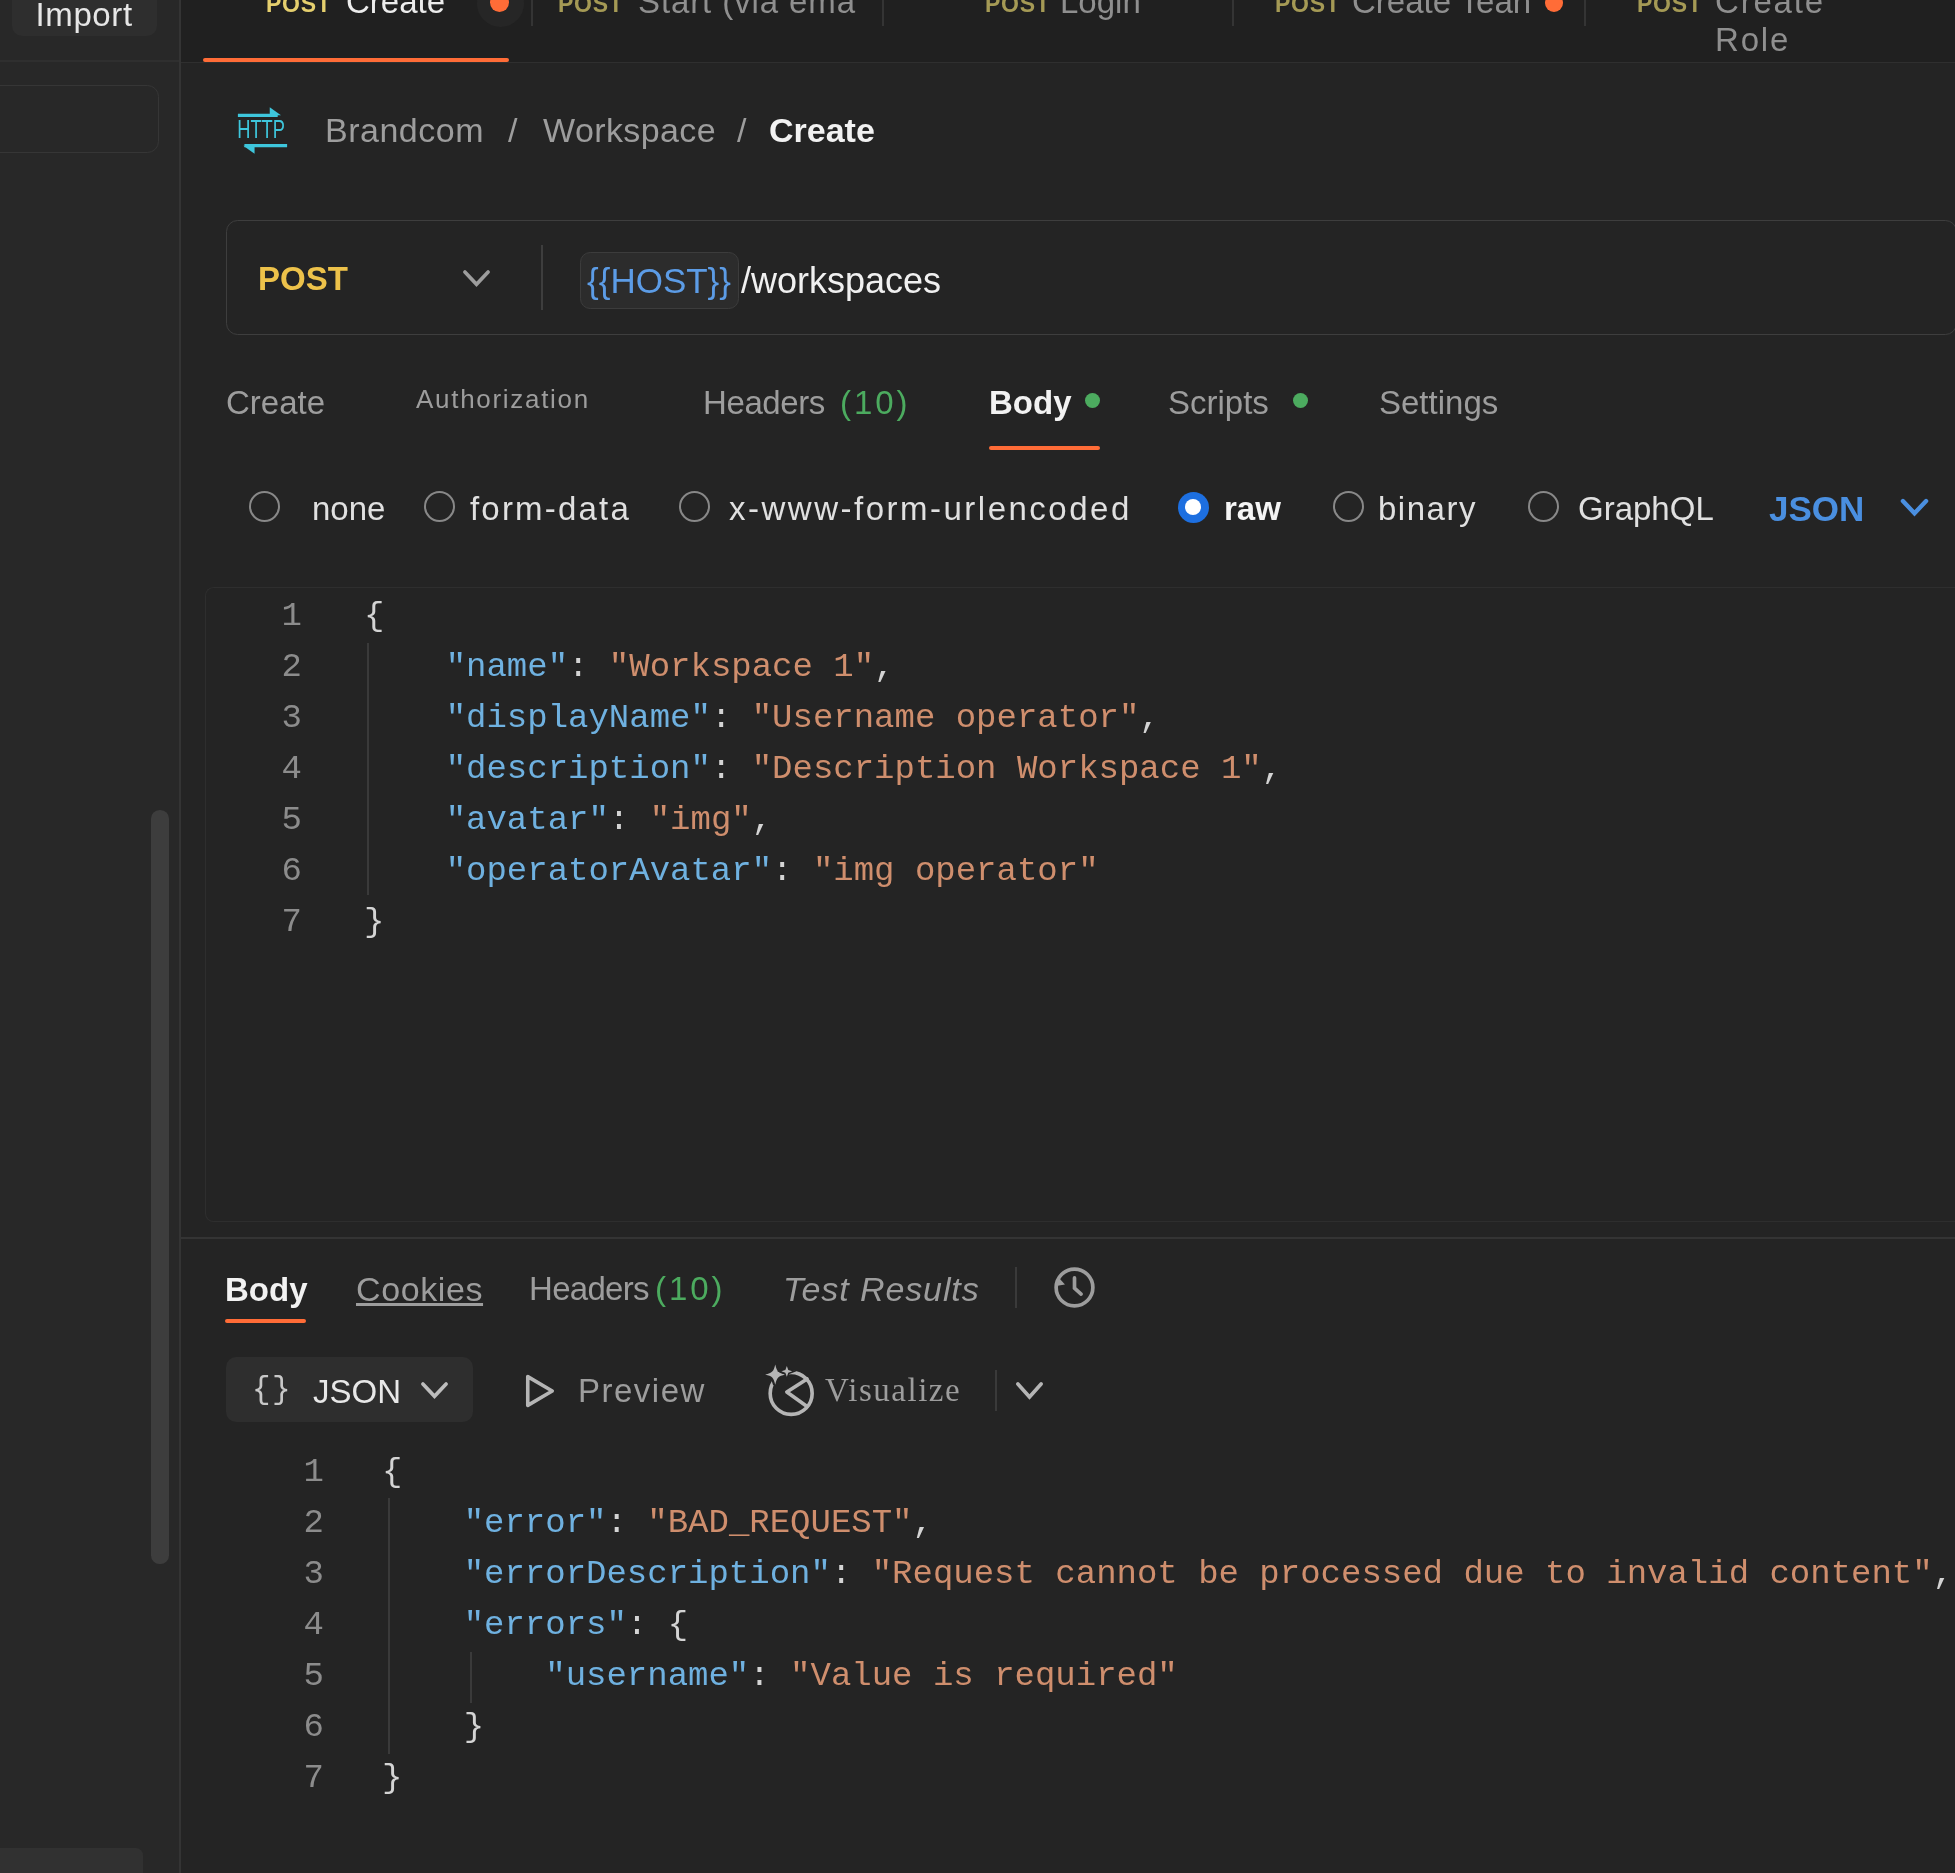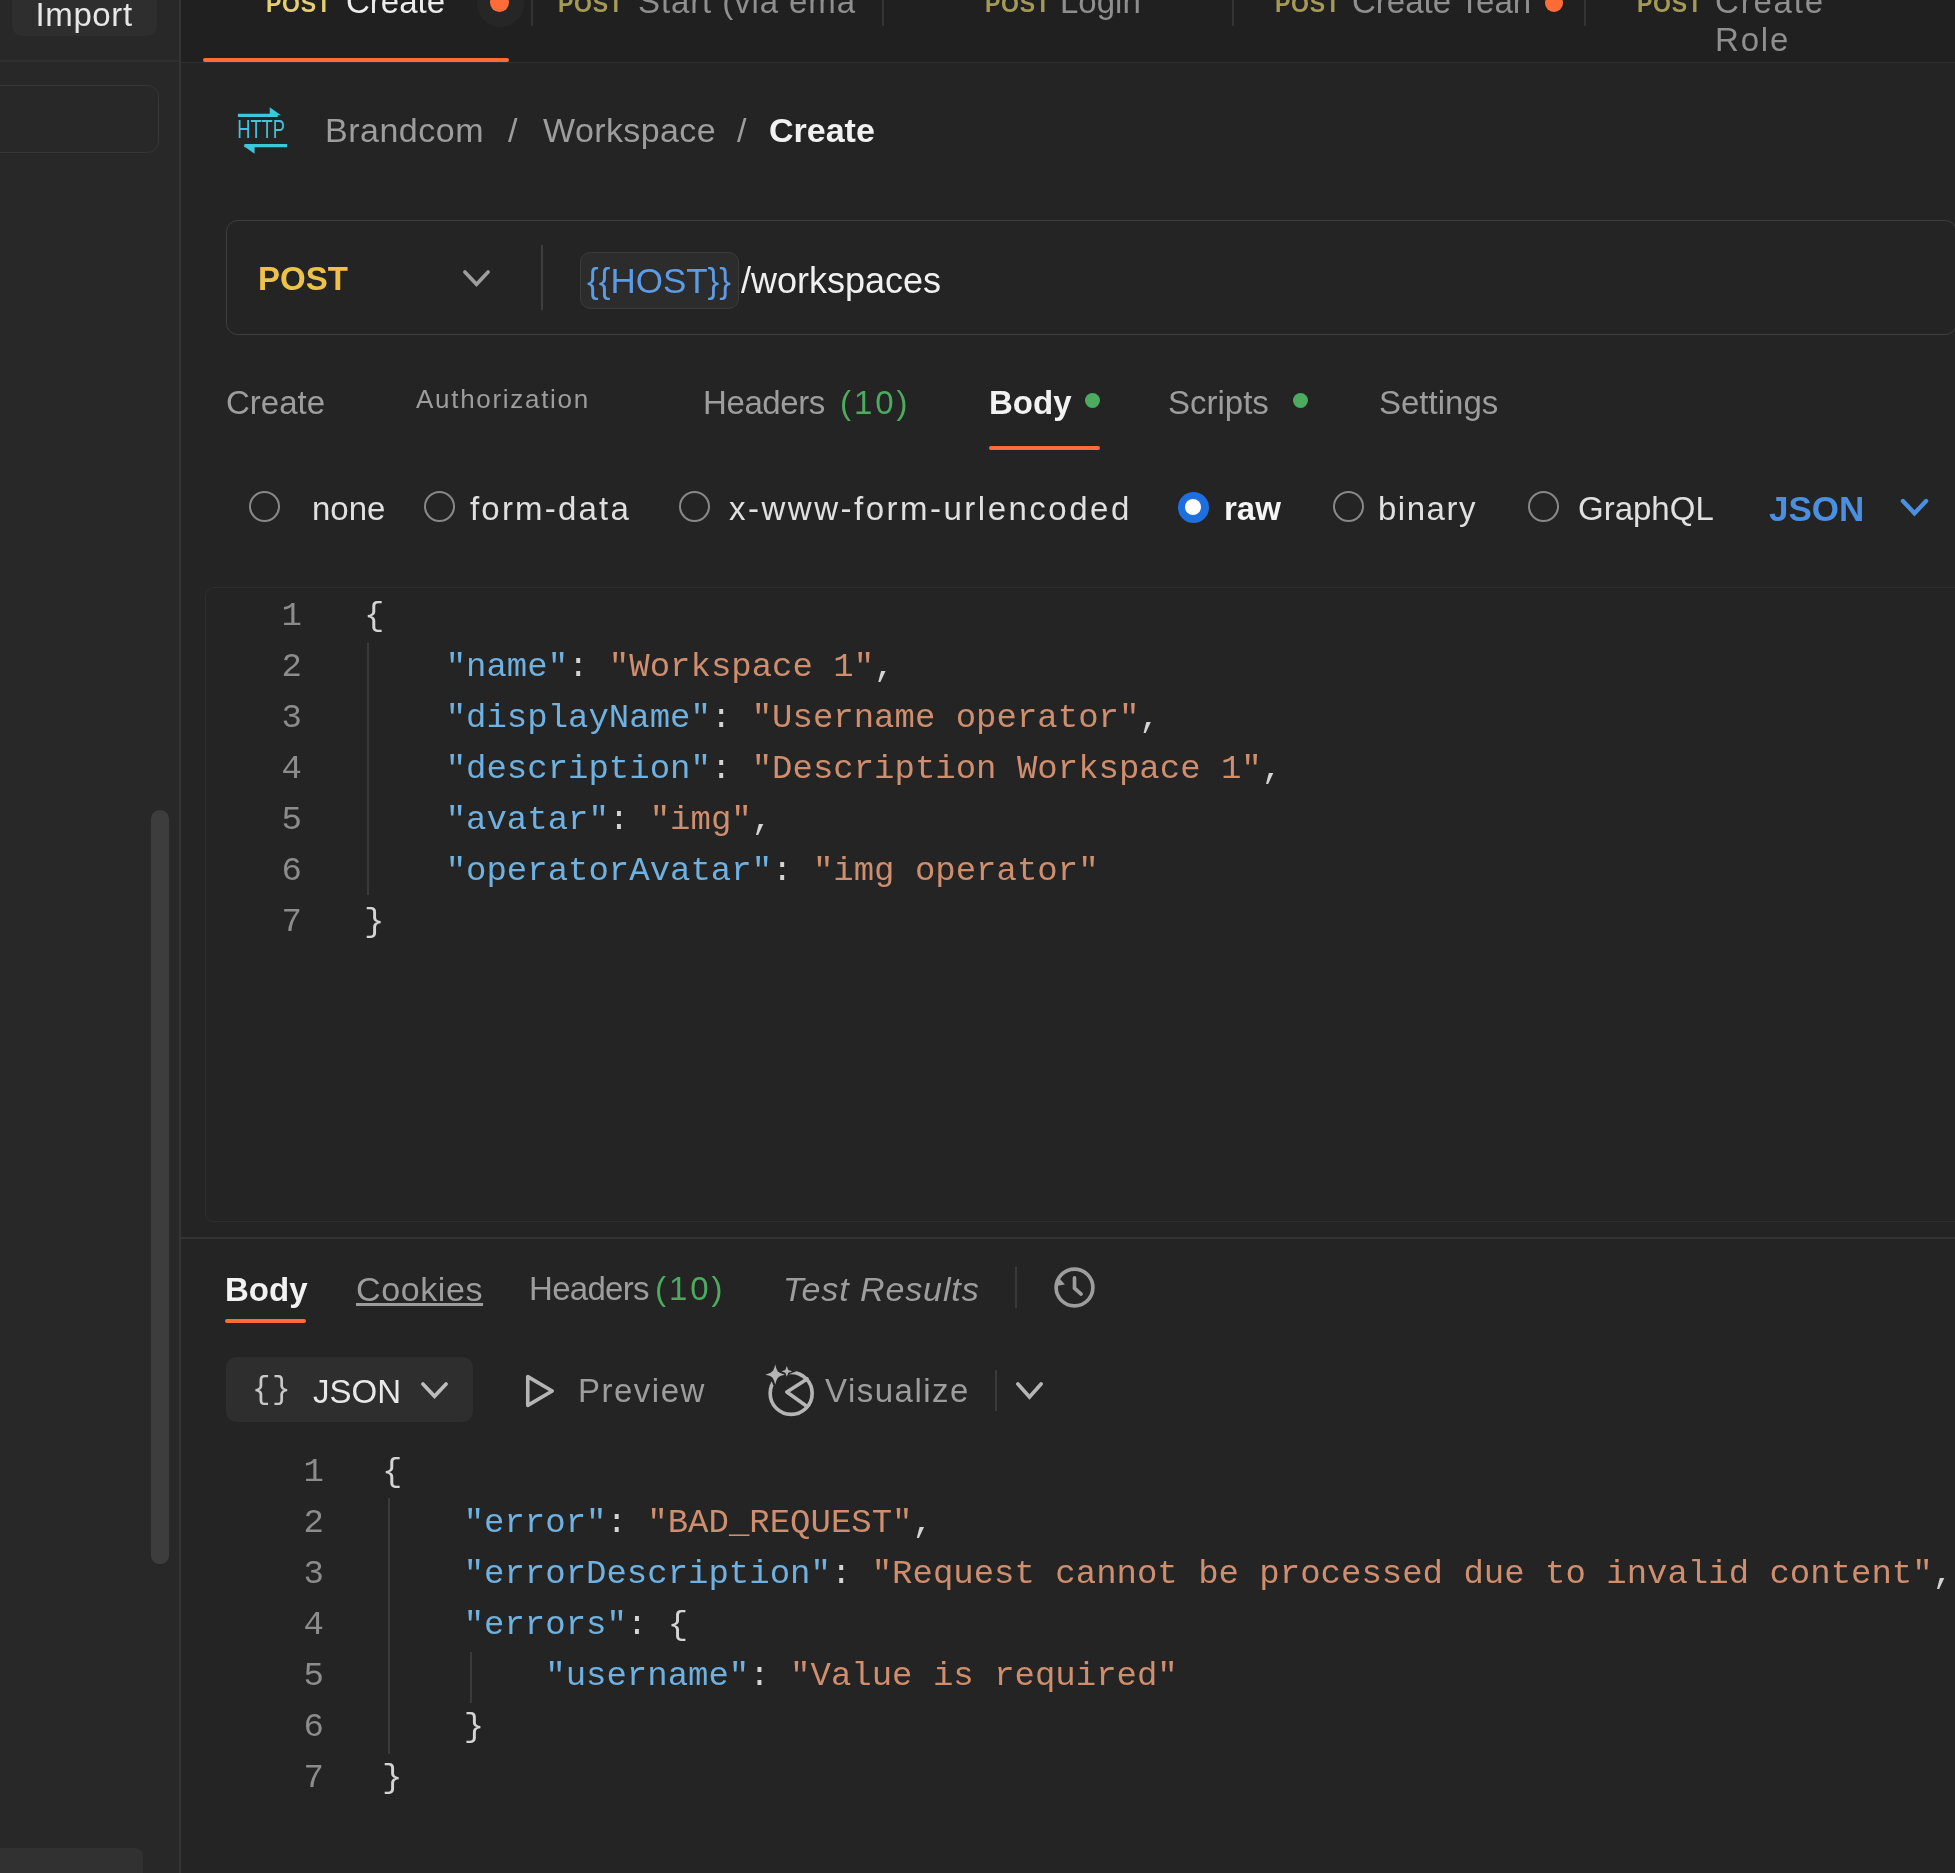--- a/index.html
+++ b/index.html
@@ -152,21 +152,21 @@
 <svg class="abs" style="left:522px;top:1372px;" width="36" height="38" viewBox="0 0 50 52">
       <path d="M8 6 L42 26 L8 46 Z" stroke="#b5b5b5" stroke-width="5" fill="none" stroke-linejoin="round"></path>
     </svg>
 <div class="abs muted" style="left:578px;top:1372px;font-size:33px;letter-spacing:1.5px;">Preview</div>
 <svg class="abs" style="left:762px;top:1363px;" width="54" height="55" viewBox="0 0 74 76">
   <circle cx="40" cy="42" r="29" stroke="#b5b5b5" stroke-width="5" fill="none"></circle>
   <path d="M62 22 L34 40 L62 60" stroke="#b5b5b5" stroke-width="5" fill="none" stroke-linejoin="round" stroke-linecap="round"></path>
   <path d="M18 2 C20.5 12 22 13.5 32 16 C22 18.5 20.5 20 18 30 C15.5 20 14 18.5 4 16 C14 13.5 15.5 12 18 2 Z" fill="#b5b5b5" stroke="#242424" stroke-width="6" paint-order="stroke"></path>
   <path d="M34 4 l2 5.5 5.5 2 -5.5 2 -2 5.5 -2 -5.5 -5.5 -2 5.5 -2 Z" fill="#b5b5b5" stroke="#242424" stroke-width="4" paint-order="stroke"></path>
 </svg>
-<div class="abs muted" style="left:825px;top:1372px;font-size:33px;letter-spacing:1.5px;">Visualize</div>
+<div class="abs muted" style="left:825px;top:1372px;font-size:33px;letter-spacing:1.5px;font-family:Liberation Serif, serif;">Visualize</div>
 <div class="abs" style="left:995px;top:1370px;width:1.5px;height:41px;background:#3a3a3a;"></div>
 <svg class="abs" style="left:1015px;top:1381px;" width="29" height="20.4" viewBox="0 0 40 28">
       <path d="M4 4 L20 22 L36 4" stroke="#b5b5b5" stroke-width="5" fill="none" stroke-linecap="round"></path>
     </svg>
 
 <pre class="abs mono" style="left:0px;top:1447px;width:324px;text-align:right;font-size:34px;line-height:51px;color:#8c8c8c;">1
 2
 3
 4
 5

